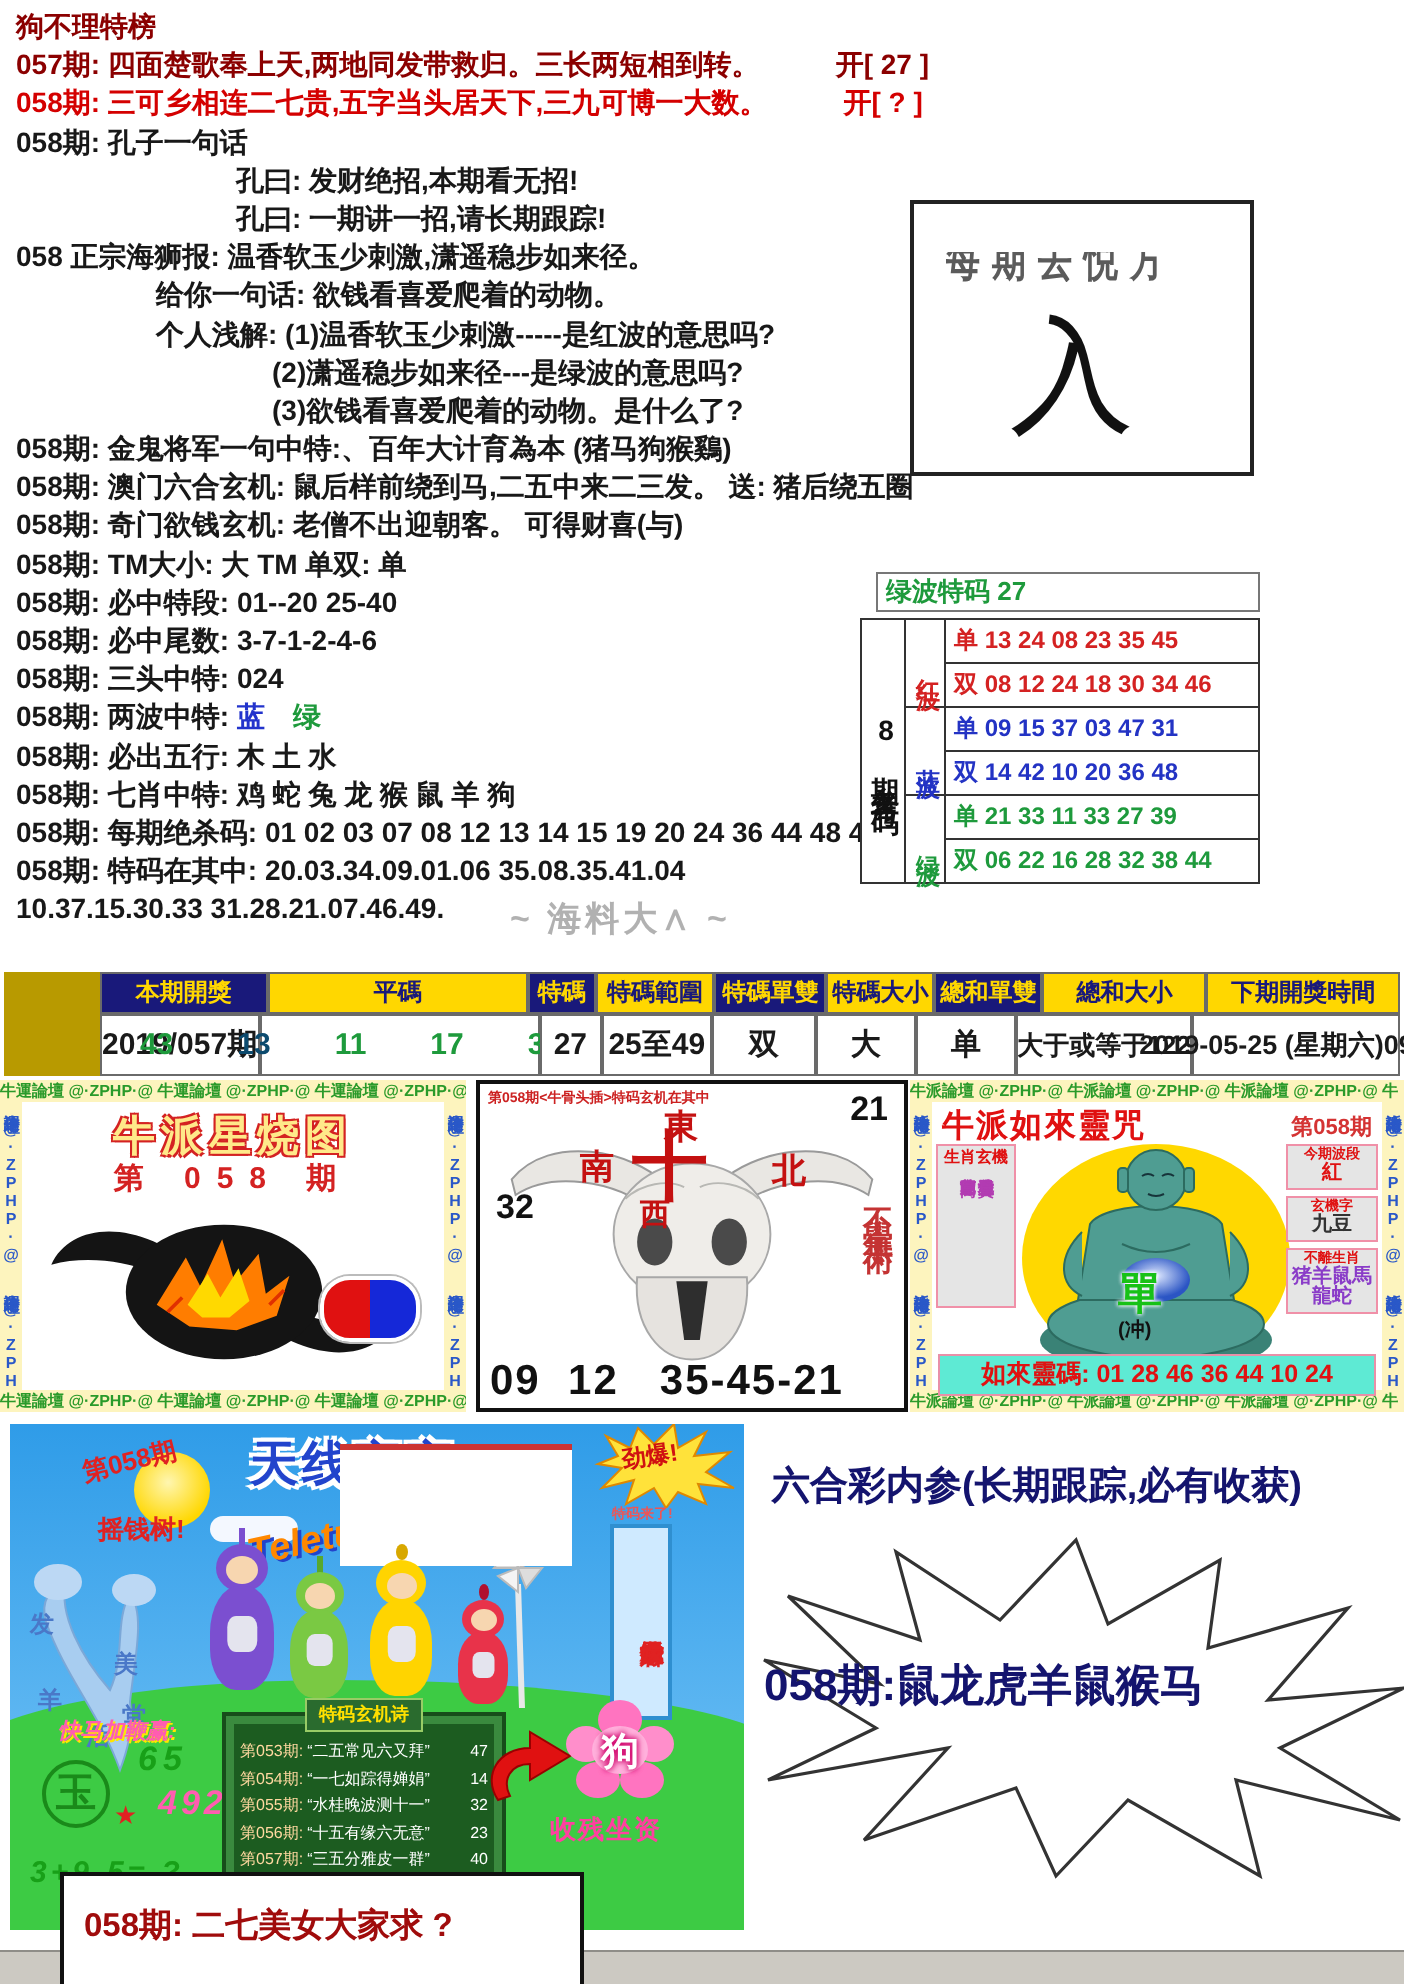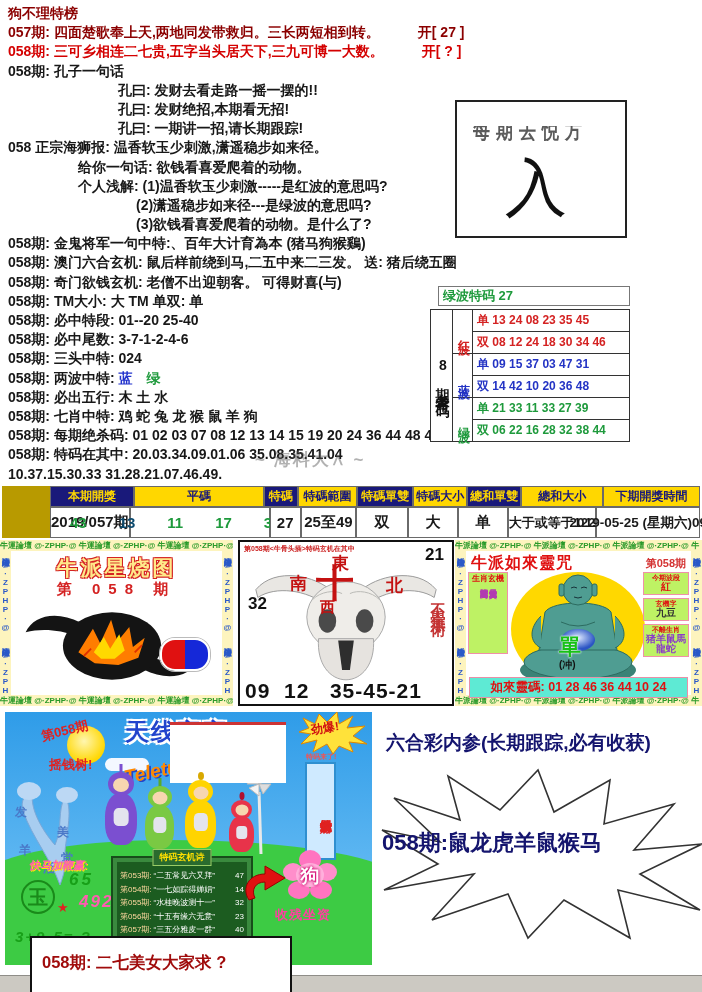--- a/index.html
+++ b/index.html
@@ -80,21 +80,21 @@
   .pb-red{color:#c41111;font-weight:bold;}
   .pb-phrase{position:absolute;right:5px;top:50px;writing-mode:vertical-rl;text-orientation:upright;
       color:#c43333;font-weight:bold;font-size:15px;letter-spacing:6px;}
   .pb-bottom{position:absolute;left:5px;bottom:1px;font-weight:bold;font-size:21px;color:#111;
       white-space:pre;letter-spacing:1px;}
   
   .panelC{left:455px;top:540px;width:247px;height:166px;background:#fff;}
   .pc-title{position:absolute;left:16px;top:13px;color:#e01111;font-weight:bold;font-size:16px;letter-spacing:1px;}
   .pc-issue{position:absolute;right:16px;top:16px;color:#d43333;font-weight:bold;font-size:11px;}
   .halo{position:absolute;left:56px;top:32px;width:134px;height:114px;border-radius:50%;background:#ffd800;}
-  .pinkbox{position:absolute;background:#bef264;border:1px solid #f090a8;font-weight:bold;}
+  .pinkbox{position:absolute;background:#e5e5e5;border:1px solid #f090a8;font-weight:bold;}
   .pc-left{left:13px;top:32px;width:38px;height:80px;}
   .pc-left .lbl{color:#e01111;font-size:8px;text-align:center;line-height:9px;padding-top:1px;}
   .pc-cols{display:flex;justify-content:center;height:64px;}
   .pc-col{writing-mode:vertical-rl;text-orientation:upright;font-size:8px;color:#b23cb2;line-height:9px;}
   .pc-rbox{right:13px;width:44px;padding-bottom:2px;}
   .pc-rbox .lbl{color:#e01111;font-size:7px;text-align:center;line-height:8px;padding-top:1px;}
   .pc-rbox .val{text-align:center;font-size:10px;line-height:10px;}
   .pc-r1{top:32px;} .pc-r2{top:58px;} .pc-r3{top:84px;}
   .v-red{color:#e01111;} .v-dark{color:#333;} .v-purp{color:#8a3cc8;font-size:9px;line-height:9px;}
   .pc-center{position:absolute;left:104px;top:92px;color:#17c117;font-weight:bold;font-size:22px;
@@ -181,21 +181,20 @@
 <body>
 
 <div class="page">
 
   <div class="toptext">
     <div>
         <div class="tline c-drk i0"><span>狗不理特榜</span><span class="tail"></span></div>
         <div class="tline c-drk i0"><span>057期: 四面楚歌奉上天,两地同发带救归。三长两短相到转。</span><span class="tail">开[ 27 ]</span></div>
         <div class="tline c-red i0"><span>058期: 三可乡相连二七贵,五字当头居天下,三九可博一大数。</span><span class="tail">开[ ? ]</span></div>
         <div class="tline c-blk i0"><span>058期: 孔子一句话</span><span class="tail"></span></div>
-        <div class="tline c-blk i2"><span>孔曰: 发财去看走路一摇一摆的!!</span><span class="tail"></span></div>
         <div class="tline c-blk i2"><span>孔曰: 发财绝招,本期看无招!</span><span class="tail"></span></div>
         <div class="tline c-blk i2"><span>孔曰: 一期讲一招,请长期跟踪!</span><span class="tail"></span></div>
         <div class="tline c-blk i0"><span>058 正宗海狮报: 温香软玉少刺激,潇遥稳步如来径。</span><span class="tail"></span></div>
         <div class="tline c-blk i1"><span>给你一句话: 欲钱看喜爱爬着的动物。</span><span class="tail"></span></div>
         <div class="tline c-blk i1"><span>个人浅解: (1)温香软玉少刺激-----是红波的意思吗?</span><span class="tail"></span></div>
         <div class="tline c-blk i3"><span>(2)潇遥稳步如来径---是绿波的意思吗?</span><span class="tail"></span></div>
         <div class="tline c-blk i3"><span>(3)欲钱看喜爱爬着的动物。是什么了?</span><span class="tail"></span></div>
         <div class="tline c-blk i0"><span>058期: 金鬼将军一句中特:、百年大计育為本 (猪马狗猴鷄)</span><span class="tail"></span></div>
         <div class="tline c-blk i0"><span>058期: 澳门六合玄机: 鼠后样前绕到马,二五中来二三发。 送: 猪后绕五圈</span><span class="tail"></span></div>
         <div class="tline c-blk i0"><span>058期: 奇门欲钱玄机: 老僧不出迎朝客。 可得财喜(与)</span><span class="tail"></span></div>

